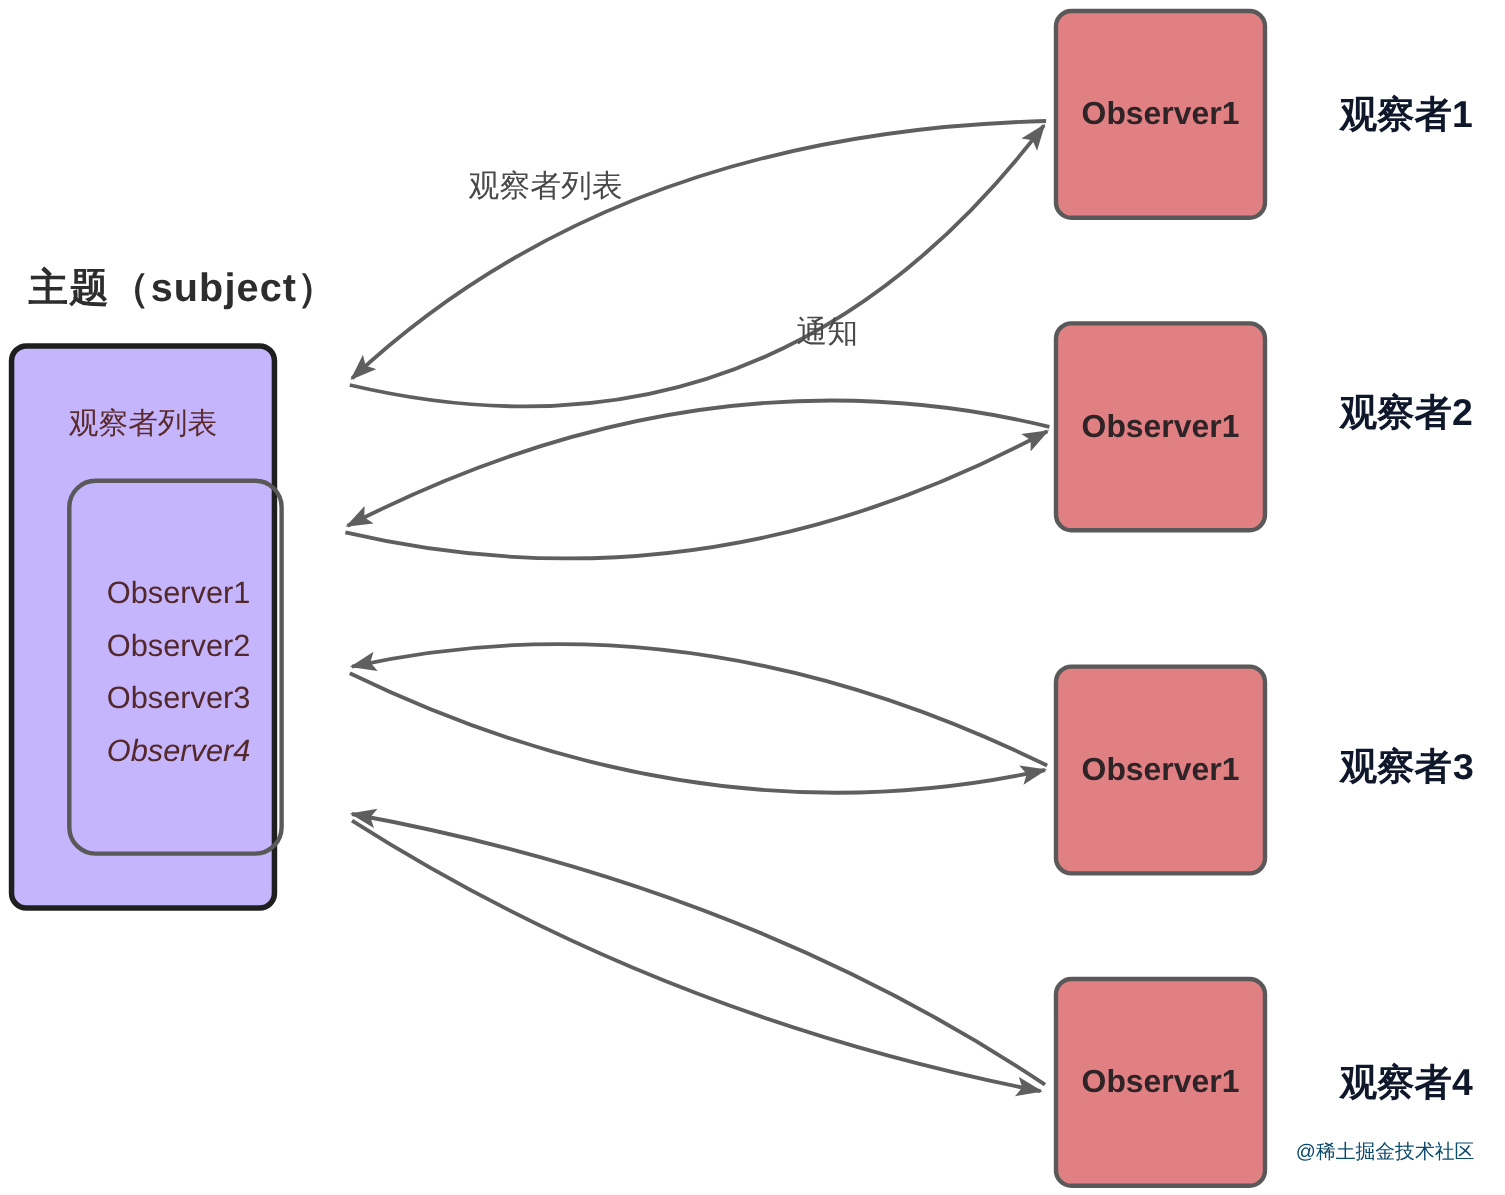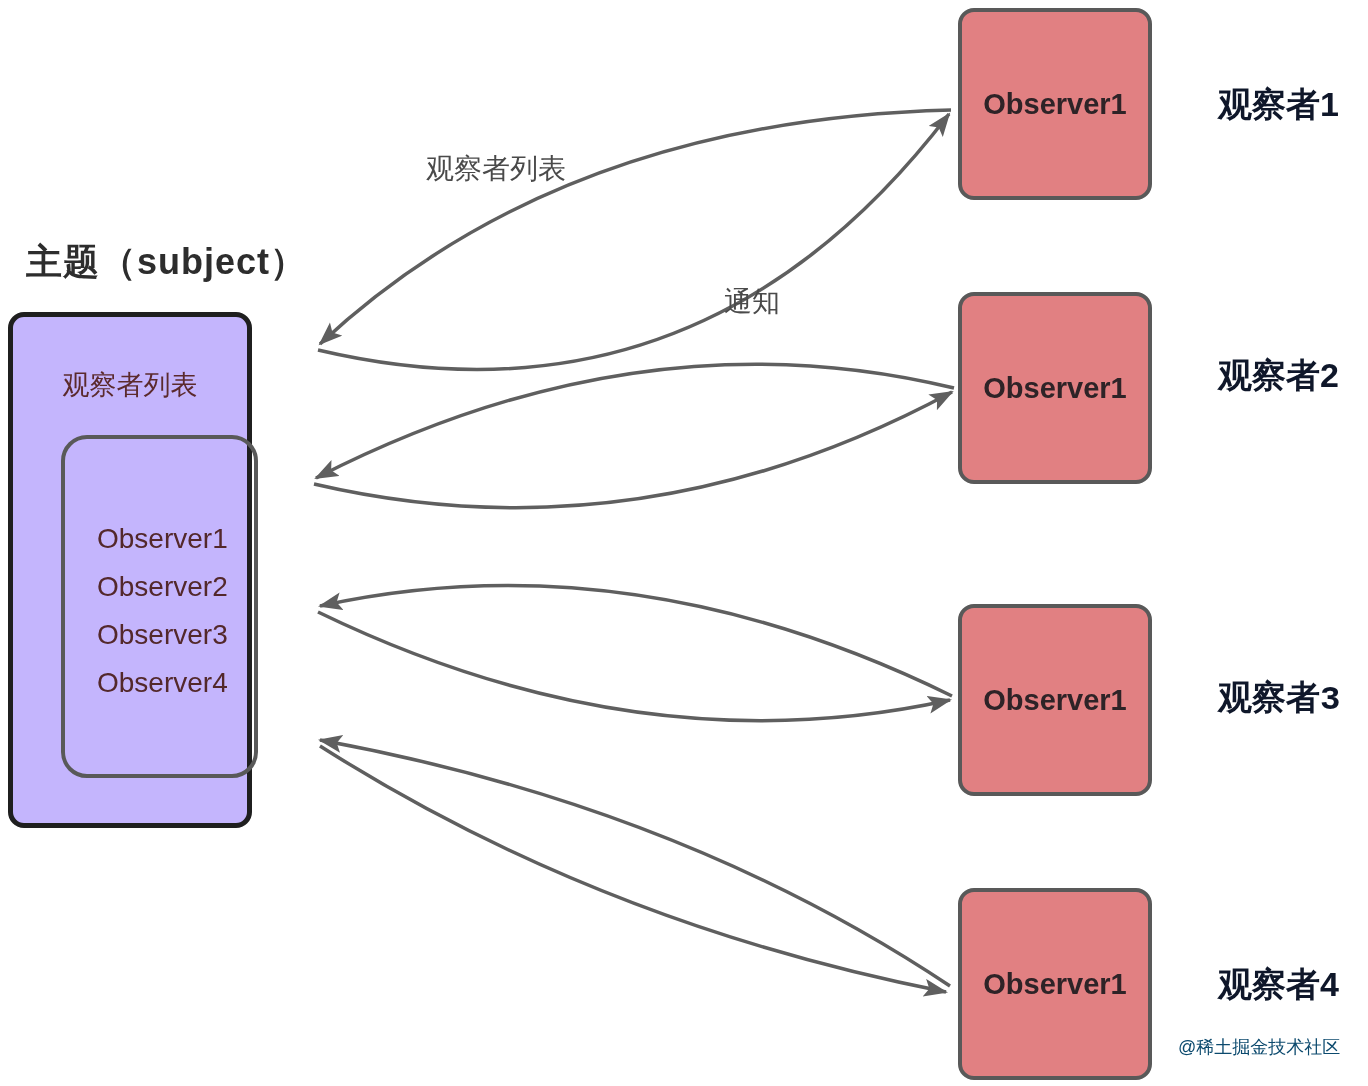--- a/index.html
+++ b/index.html
@@ -41,21 +41,21 @@
     border-radius:26px;
   }
   .observer-list-item {
     position:absolute; left:32px;
     font-size:28px; color:#53282b;
     white-space:nowrap;
   }
   .observer-list-item:nth-of-type(1){ top:84px; }
   .observer-list-item:nth-of-type(2){ top:132px; }
   .observer-list-item:nth-of-type(3){ top:180px; }
-  .observer-list-item:nth-of-type(4){ top:228px; }
+  .observer-list-item:nth-of-type(4){ top:228px;font-style:italic; }
 
   
   .observer-box {
     position:absolute; left:958px;
     width:194px; height:192px;
     box-sizing:border-box;
     background:#E18082;
     border:4px solid #595959;
     border-radius:16px;
     display:flex; align-items:center; justify-content:center;

